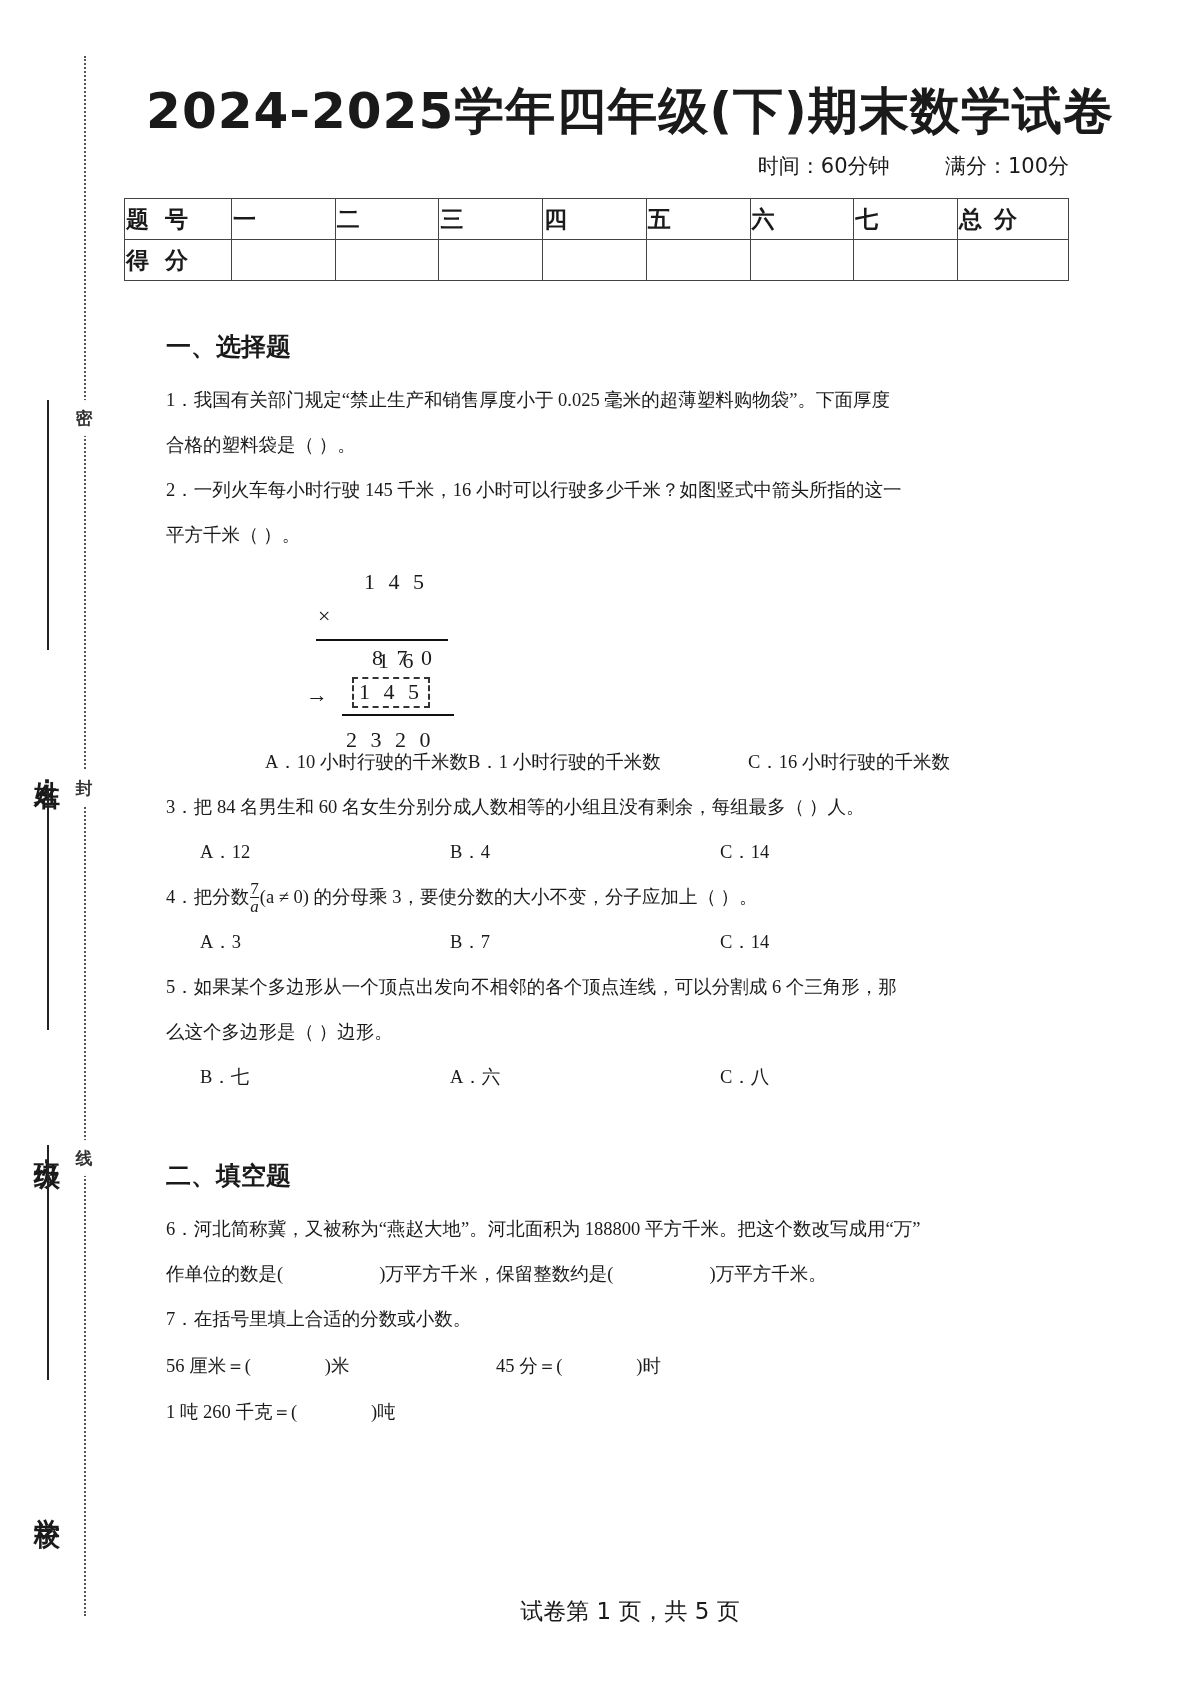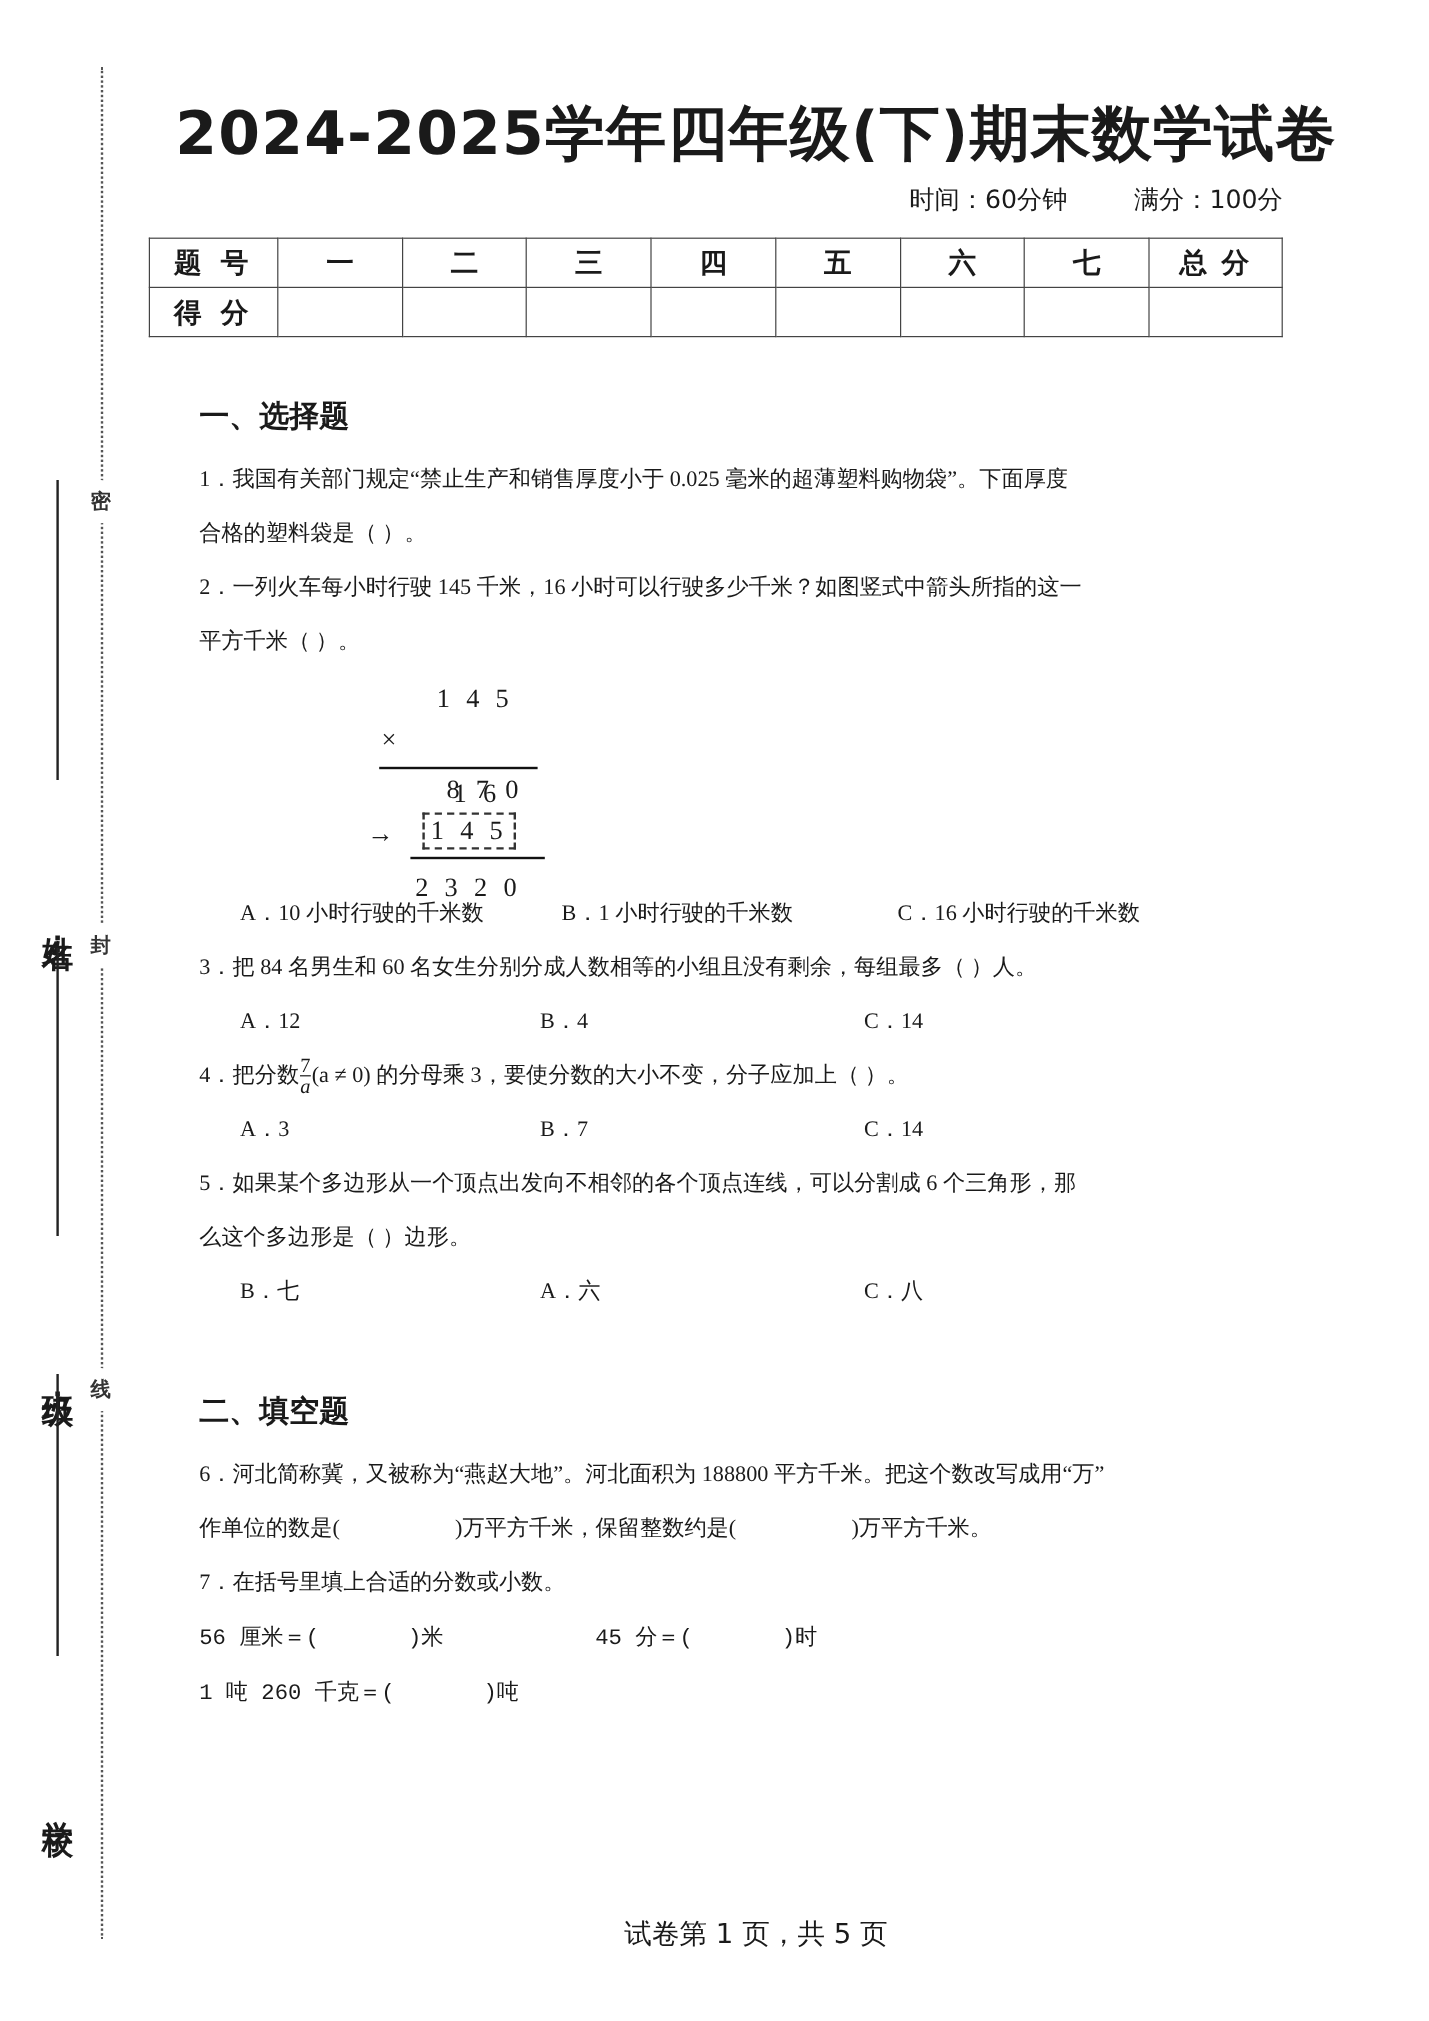--- a/index.html
+++ b/index.html
@@ -116,21 +116,21 @@
     position: absolute;
     left: -6px;
     top: 198px;
     width: 945px;
     border-collapse: collapse;
     table-layout: fixed;
   }
   .score-table td {
     border: 1px solid #444;
     height: 38px;
-    text-align: center;
+    text-align: left;
     vertical-align: middle;
     font-size: 23px;
     font-family: "DejaVu Sans", sans-serif;
     font-weight: bold;
   }
   .score-table td.head-cell { width: 104px; letter-spacing: 4px; }
   .score-table td.total-cell { width: 108px; letter-spacing: 2px; }
 
   
   .content {
@@ -154,21 +154,21 @@
   .options {
     display: flex;
     font-size: 18.5px;
     line-height: 43px;
     padding-left: 34px;
     margin-bottom: 2px;
   }
   .options .opt { }
   .options.three-even .opt:nth-child(1) { width: 250px; }
   .options.three-even .opt:nth-child(2) { width: 270px; }
-  .options.tight .opt:nth-child(1) { width: 268px; }
+  .options.tight .opt:nth-child(1) { width: 268px; text-align: right; }
   .options.tight .opt:nth-child(2) { width: 280px; }
 
   
   .vert-calc {
     position: relative;
     margin: 10px 0 6px 0;
     height: 168px;
     font-size: 22px;
     font-family: "Liberation Serif", serif;
     letter-spacing: 4px;
@@ -204,21 +204,20 @@
 
   .spacer-block { height: 58px; }
 
   .blank-gap { display: inline-block; width: 96px; }
   .blank-gap-sm { display: inline-block; width: 74px; }
 
   .fill-row {
     display: flex;
     font-size: 18.5px;
     line-height: 46px;
-    font-family: Liberation Mono, monospace;
   }
   .fill-row .cell-a { width: 330px; }
 
   .footer {
     position: absolute;
     left: 0;
     top: 1596px;
     width: 1000px;
     text-align: center;
     font-size: 23px;

